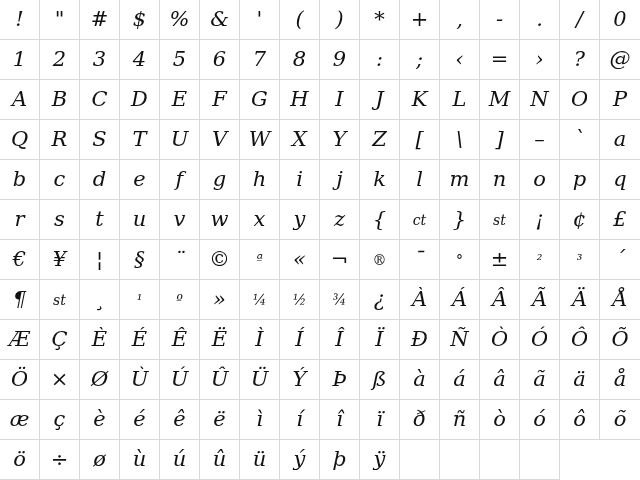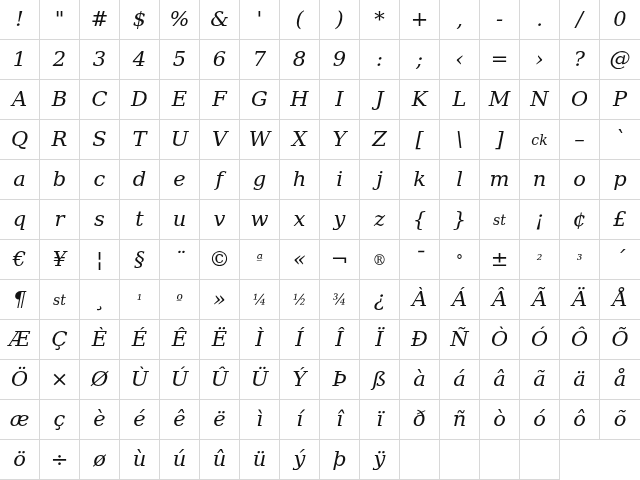--- a/index.html
+++ b/index.html
@@ -101,21 +101,20 @@
     <div class="glyph-cell">T</div>
     <div class="glyph-cell">U</div>
     <div class="glyph-cell">V</div>
     <div class="glyph-cell">W</div>
     <div class="glyph-cell">X</div>
     <div class="glyph-cell">Y</div>
     <div class="glyph-cell">Z</div>
     <div class="glyph-cell">[</div>
     <div class="glyph-cell">\</div>
     <div class="glyph-cell">]</div>
-    <div class="glyph-cell small">ck</div>
     <div class="glyph-cell">–</div>
     <div class="glyph-cell">`</div>
     <div class="glyph-cell">a</div>
     <div class="glyph-cell">b</div>
     <div class="glyph-cell">c</div>
     <div class="glyph-cell">d</div>
     <div class="glyph-cell">e</div>
     <div class="glyph-cell">f</div>
     <div class="glyph-cell">g</div>
     <div class="glyph-cell">h</div>
@@ -131,20 +130,21 @@
     <div class="glyph-cell">r</div>
     <div class="glyph-cell">s</div>
     <div class="glyph-cell">t</div>
     <div class="glyph-cell">u</div>
     <div class="glyph-cell">v</div>
     <div class="glyph-cell">w</div>
     <div class="glyph-cell">x</div>
     <div class="glyph-cell">y</div>
     <div class="glyph-cell">z</div>
     <div class="glyph-cell">{</div>
+    <div class="glyph-cell small">ct</div>
     <div class="glyph-cell">}</div>
     <div class="glyph-cell small">st</div>
     <div class="glyph-cell">¡</div>
     <div class="glyph-cell">¢</div>
     <div class="glyph-cell">£</div>
     <div class="glyph-cell">€</div>
     <div class="glyph-cell">¥</div>
     <div class="glyph-cell">¦</div>
     <div class="glyph-cell">§</div>
     <div class="glyph-cell">¨</div>

